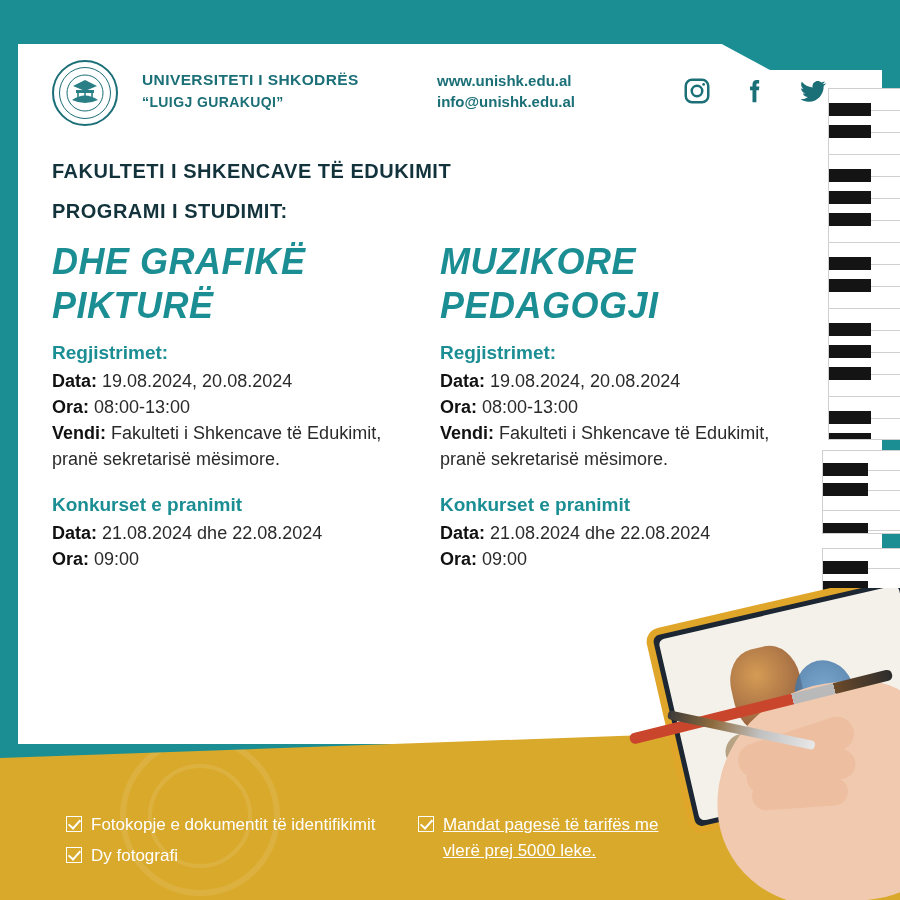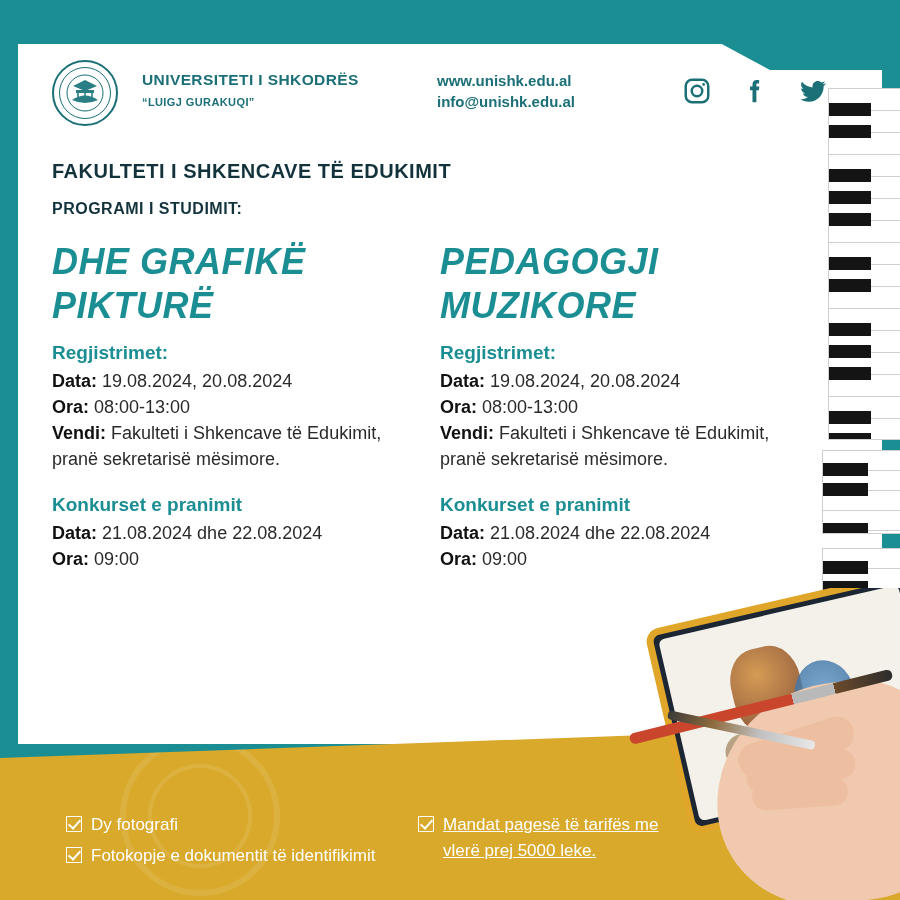--- a/index.html
+++ b/index.html
@@ -112,21 +112,21 @@
     font-size: 15.5px;
     font-weight: bold;
     color: #1b6f77;
     letter-spacing: 0.4px;
     line-height: 20px;
   }
   .uni-sub {
     position: absolute;
     left: 90px;
     top: 32px;
-    font-size: 11px;
+    font-size: 14px;
     font-weight: bold;
     color: #1b6f77;
     letter-spacing: 0.4px;
     line-height: 20px;
   }
   .contact {
     position: absolute;
     left: 385px;
     top: 10px;
     font-size: 15px;
@@ -158,21 +158,21 @@
     top: 160px;
     font-size: 20px;
     font-weight: bold;
     color: #13333c;
     letter-spacing: 0.5px;
   }
   .program-label {
     position: absolute;
     left: 52px;
     top: 200px;
-    font-size: 16px;
+    font-size: 20px;
     font-weight: bold;
     color: #13333c;
     letter-spacing: 0.5px;
   }
   
   .col {
     position: absolute;
     top: 240px;
     width: 345px;
   }
@@ -432,22 +432,22 @@
 
     <div class="sec-head">Konkurset e pranimit</div>
     <div class="sec-body">
       <div><b>Data:</b><span> 21.08.2024 dhe 22.08.2024</span></div>
       <div><b>Ora:</b><span> 09:00</span></div>
     </div>
   </div>
 
   <div class="col col-right">
     <div class="prog-title">
+      <div>MUZIKORE</div>
       <div>PEDAGOGJI</div>
-      <div>MUZIKORE</div>
     </div>
 
     <div class="sec-head">Regjistrimet:</div>
     <div class="sec-body">
       <div><b>Data:</b><span> 19.08.2024, 20.08.2024</span></div>
       <div><b>Ora:</b><span> 08:00-13:00</span></div>
       <div><b>Vendi:</b><span> Fakulteti i Shkencave të Edukimit, pranë sekretarisë mësimore.</span></div>
     </div>
 
     <div class="sec-gap"></div>
@@ -514,25 +514,25 @@
     </div>
 
   <div class="gold-band">
     <div class="gold-watermark"></div>
   </div>
 
   <div class="docs-list">
     <div class="doc-col-a">
       <div class="doc-item">
         <span class="doc-check"></span>
-        <span class="doc-text">Dy fotografi</span>
+        <span class="doc-text">Fotokopje e dokumentit të identifikimit</span>
       </div>
       <div class="doc-item">
         <span class="doc-check"></span>
-        <span class="doc-text">Fotokopje e dokumentit të identifikimit</span>
+        <span class="doc-text">Dy fotografi</span>
       </div>
     </div>
     <div class="doc-col-b">
       <div class="doc-item">
         <span class="doc-check"></span>
         <span class="doc-text">Mandat pagesë të tarifës me vlerë prej 5000 leke.</span>
       </div>
     </div>
   </div>
 

